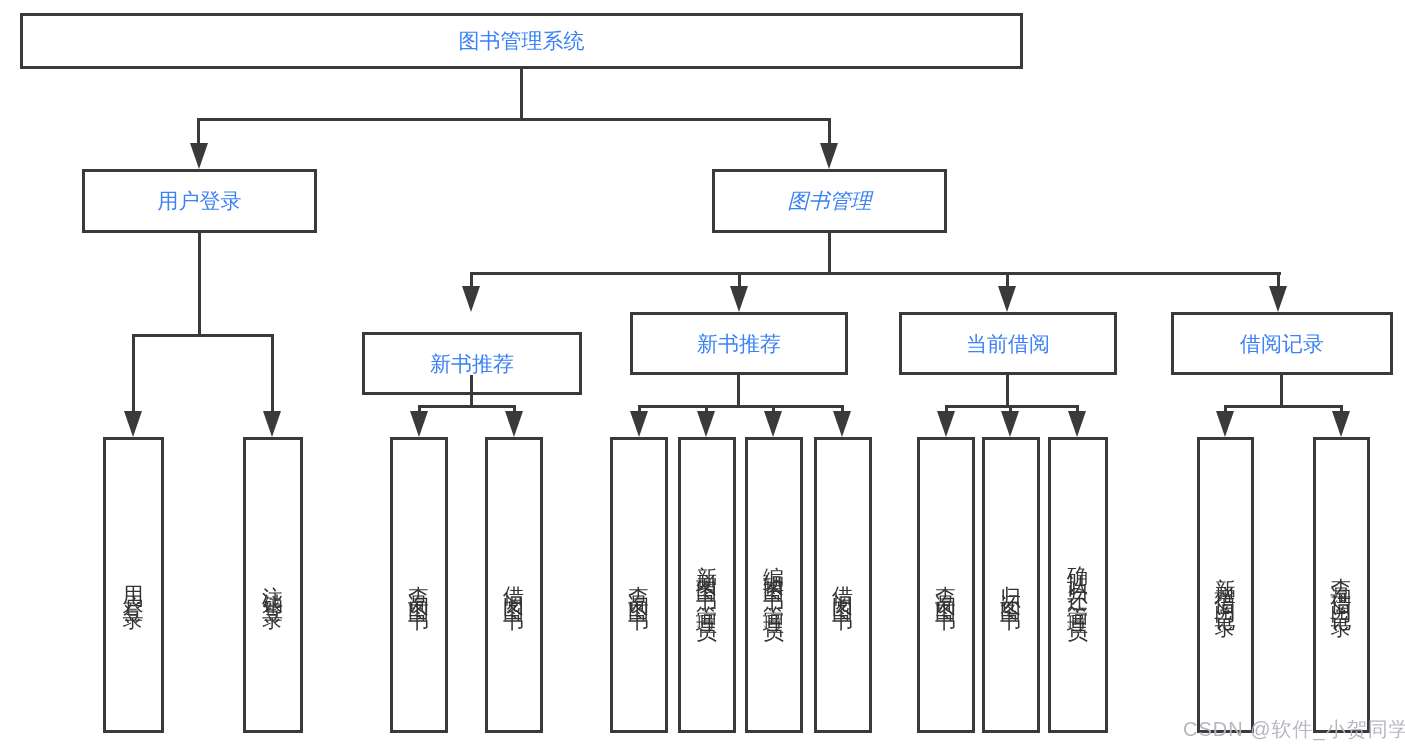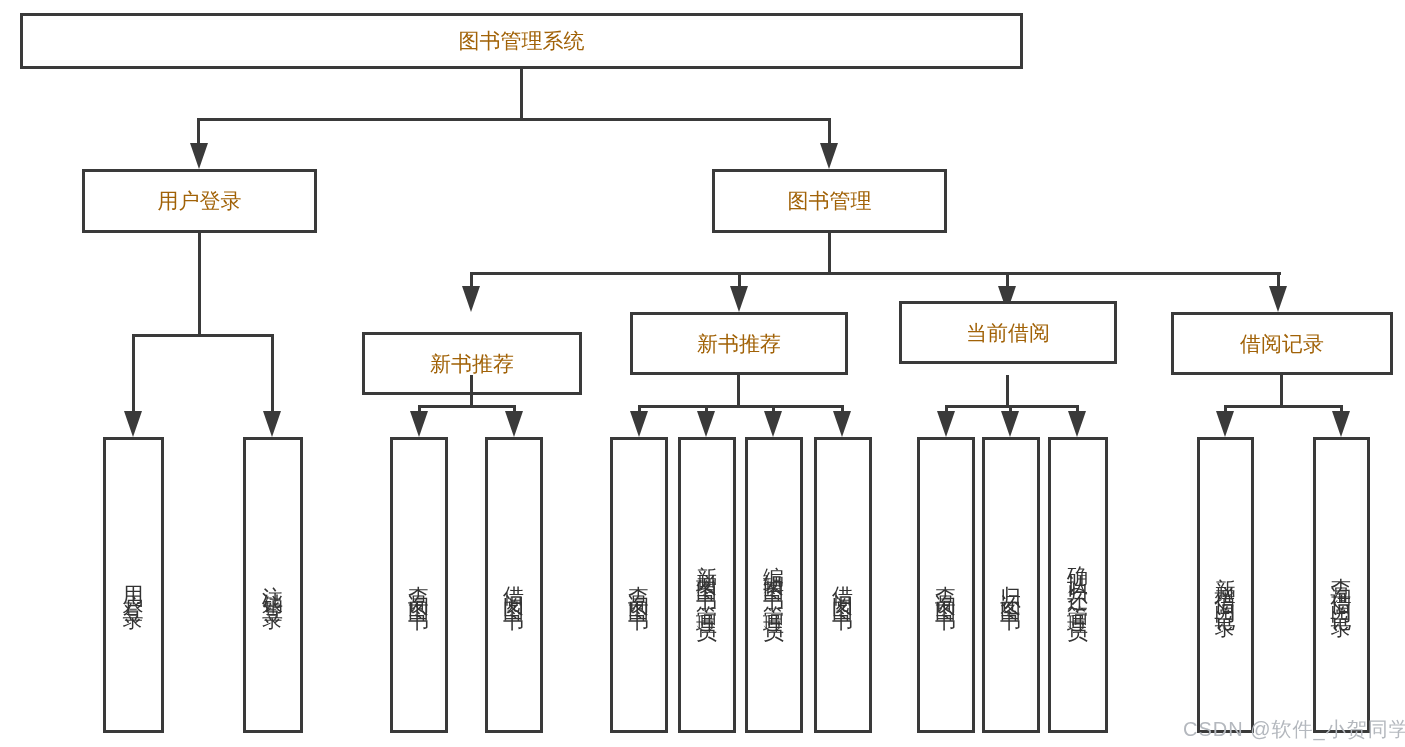--- a/index.html
+++ b/index.html
@@ -9,21 +9,21 @@
     font-family:"Liberation Sans", sans-serif;
     color:#333333;
   }
   
   .b {
     position:absolute;
     border:3px solid #3a3a3a;
     background:#ffffff;
     box-sizing:border-box;
     display:flex; align-items:center; justify-content:center;
-    font-size:21px; color:#a16207;
+    font-size:21px; color:#3b82f6;
     white-space:nowrap;
   }
   
   .vb {
     position:absolute;
     border:3px solid #3a3a3a;
     background:#ffffff;
     box-sizing:border-box;
     display:flex; align-items:center; justify-content:center;
   }
@@ -60,21 +60,21 @@
   <div class="ln" style="left:520px; top:69px; width:3px; height:51px;"></div>
   <div class="ln" style="left:197px; top:118px; width:634px; height:3px;"></div>
   <div class="ln" style="left:197px; top:118px; width:3px; height:28px;"></div>
   <div class="arr" style="left:190px; top:143px;"></div>
   <div class="ln" style="left:828px; top:118px; width:3px; height:28px;"></div>
   <div class="arr" style="left:820px; top:143px;"></div>
 
   <div class="b" style="left:82px; top:169px; width:235px; height:64px;">
     <span>用户登录</span>
   </div>
-  <div class="b" style="left:712px; top:169px; width:235px; height:64px;">
+  <div class="b" style="left:712px; top:169px; width:235px; height:64px;font-style:italic;">
     <span>图书管理</span>
   </div>
 
   <div class="ln" style="left:198px; top:233px; width:3px; height:103px;"></div>
   <div class="ln" style="left:132px; top:334px; width:142px; height:3px;"></div>
   <div class="ln" style="left:132px; top:334px; width:3px; height:80px;"></div>
   <div class="arr" style="left:124px; top:411px;"></div>
   <div class="ln" style="left:271px; top:334px; width:3px; height:80px;"></div>
   <div class="arr" style="left:263px; top:411px;"></div>
 
@@ -88,21 +88,21 @@
   <div class="arr" style="left:998px; top:286px;"></div>
   <div class="ln" style="left:1277px; top:272px; width:3px; height:16px;"></div>
   <div class="arr" style="left:1269px; top:286px;"></div>
 
   <div class="b" style="left:362px; top:312px; width:220px; height:63px;margin-top:20px;">
     <span>新书推荐</span>
   </div>
   <div class="b" style="left:630px; top:312px; width:218px; height:63px;">
     <span>新书推荐</span>
   </div>
-  <div class="b" style="left:899px; top:301px; width:218px; height:63px;">
+  <div class="b" style="left:899px; top:312px; width:218px; height:63px;">
     <span>当前借阅</span>
   </div>
   <div class="b" style="left:1171px; top:312px; width:222px; height:63px;">
     <span>借阅记录</span>
   </div>
 
   <div class="ln" style="left:470px; top:375px; width:3px; height:33px;"></div>
   <div class="ln" style="left:418px; top:405px; width:98px; height:3px;"></div>
   <div class="ln" style="left:418px; top:405px; width:3px; height:10px;"></div>
   <div class="arr" style="left:410px; top:411px;"></div>

